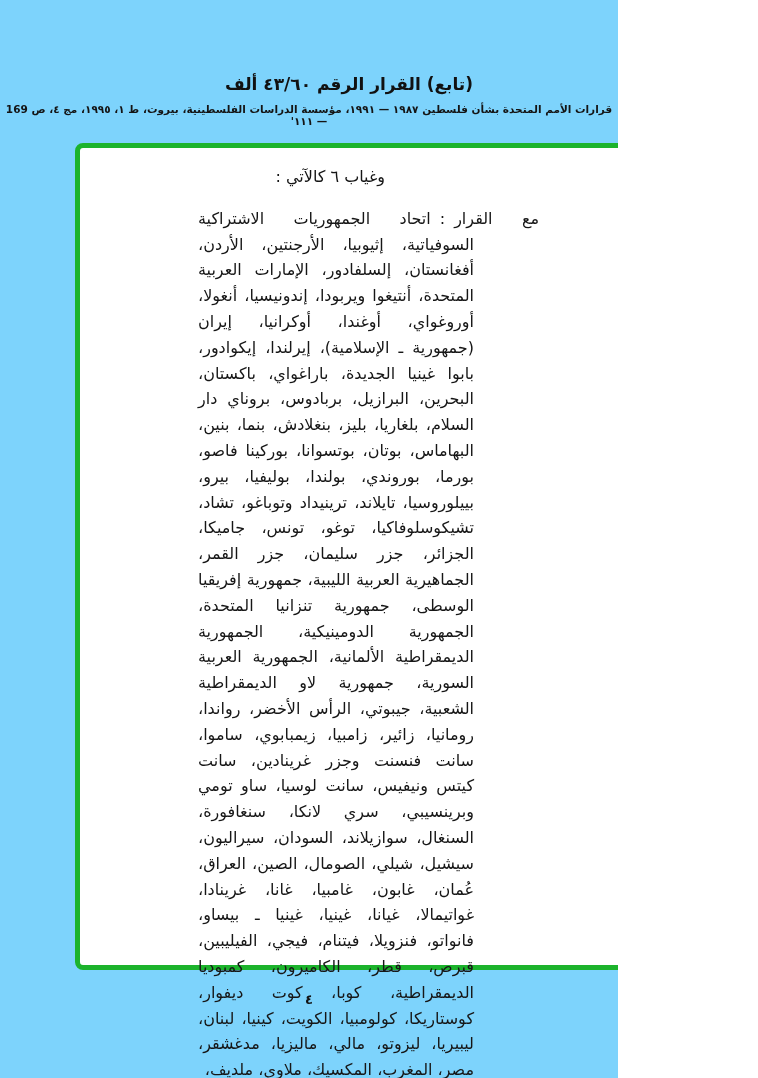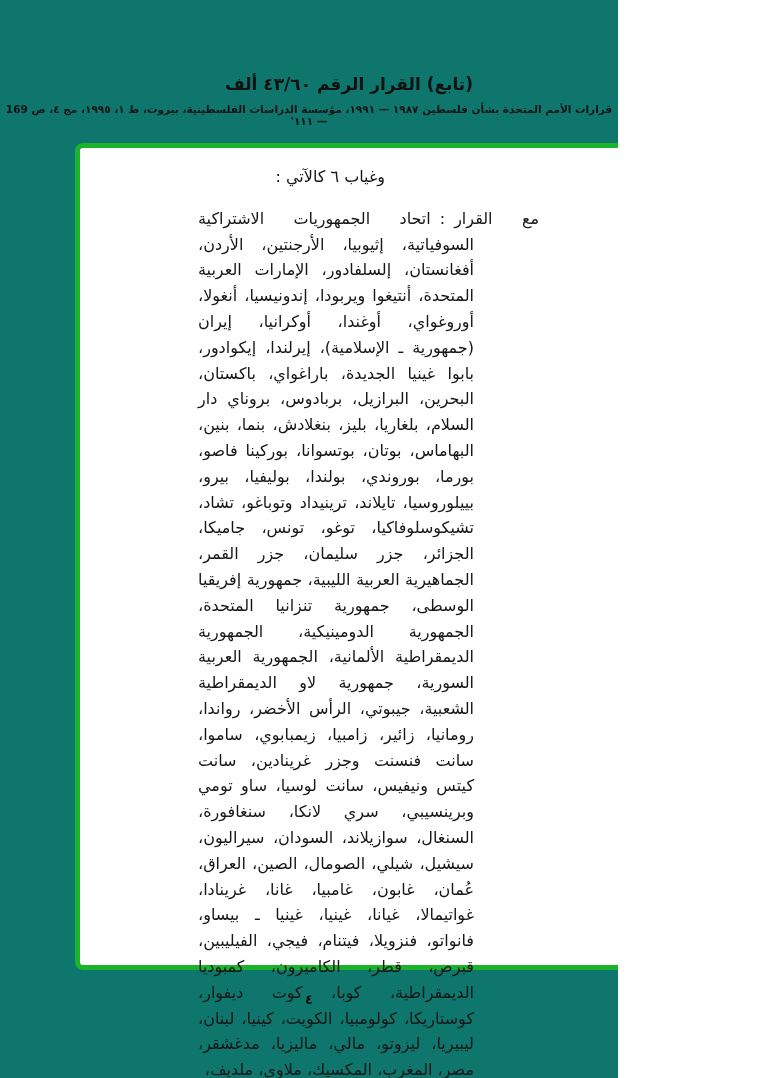--- a/index.html
+++ b/index.html
@@ -1,20 +1,20 @@
 <!DOCTYPE html>
 <html lang="ar"><head>
 <meta charset="utf-8">
 <style>
   html, body { margin: 0; padding: 0; background: #ffffff; }
   .page {
     position: relative;
     width: 618px;
     height: 1078px;
-    background: #0f766e;
+    background: #7dd3fc;
     font-family: "DejaVu Sans", sans-serif;
     color: #111111;
     overflow: hidden;
   }
   .doc-title {
     position: absolute;
     top: 74px;
     left: 0;
     right: 0;
     text-align: center;

